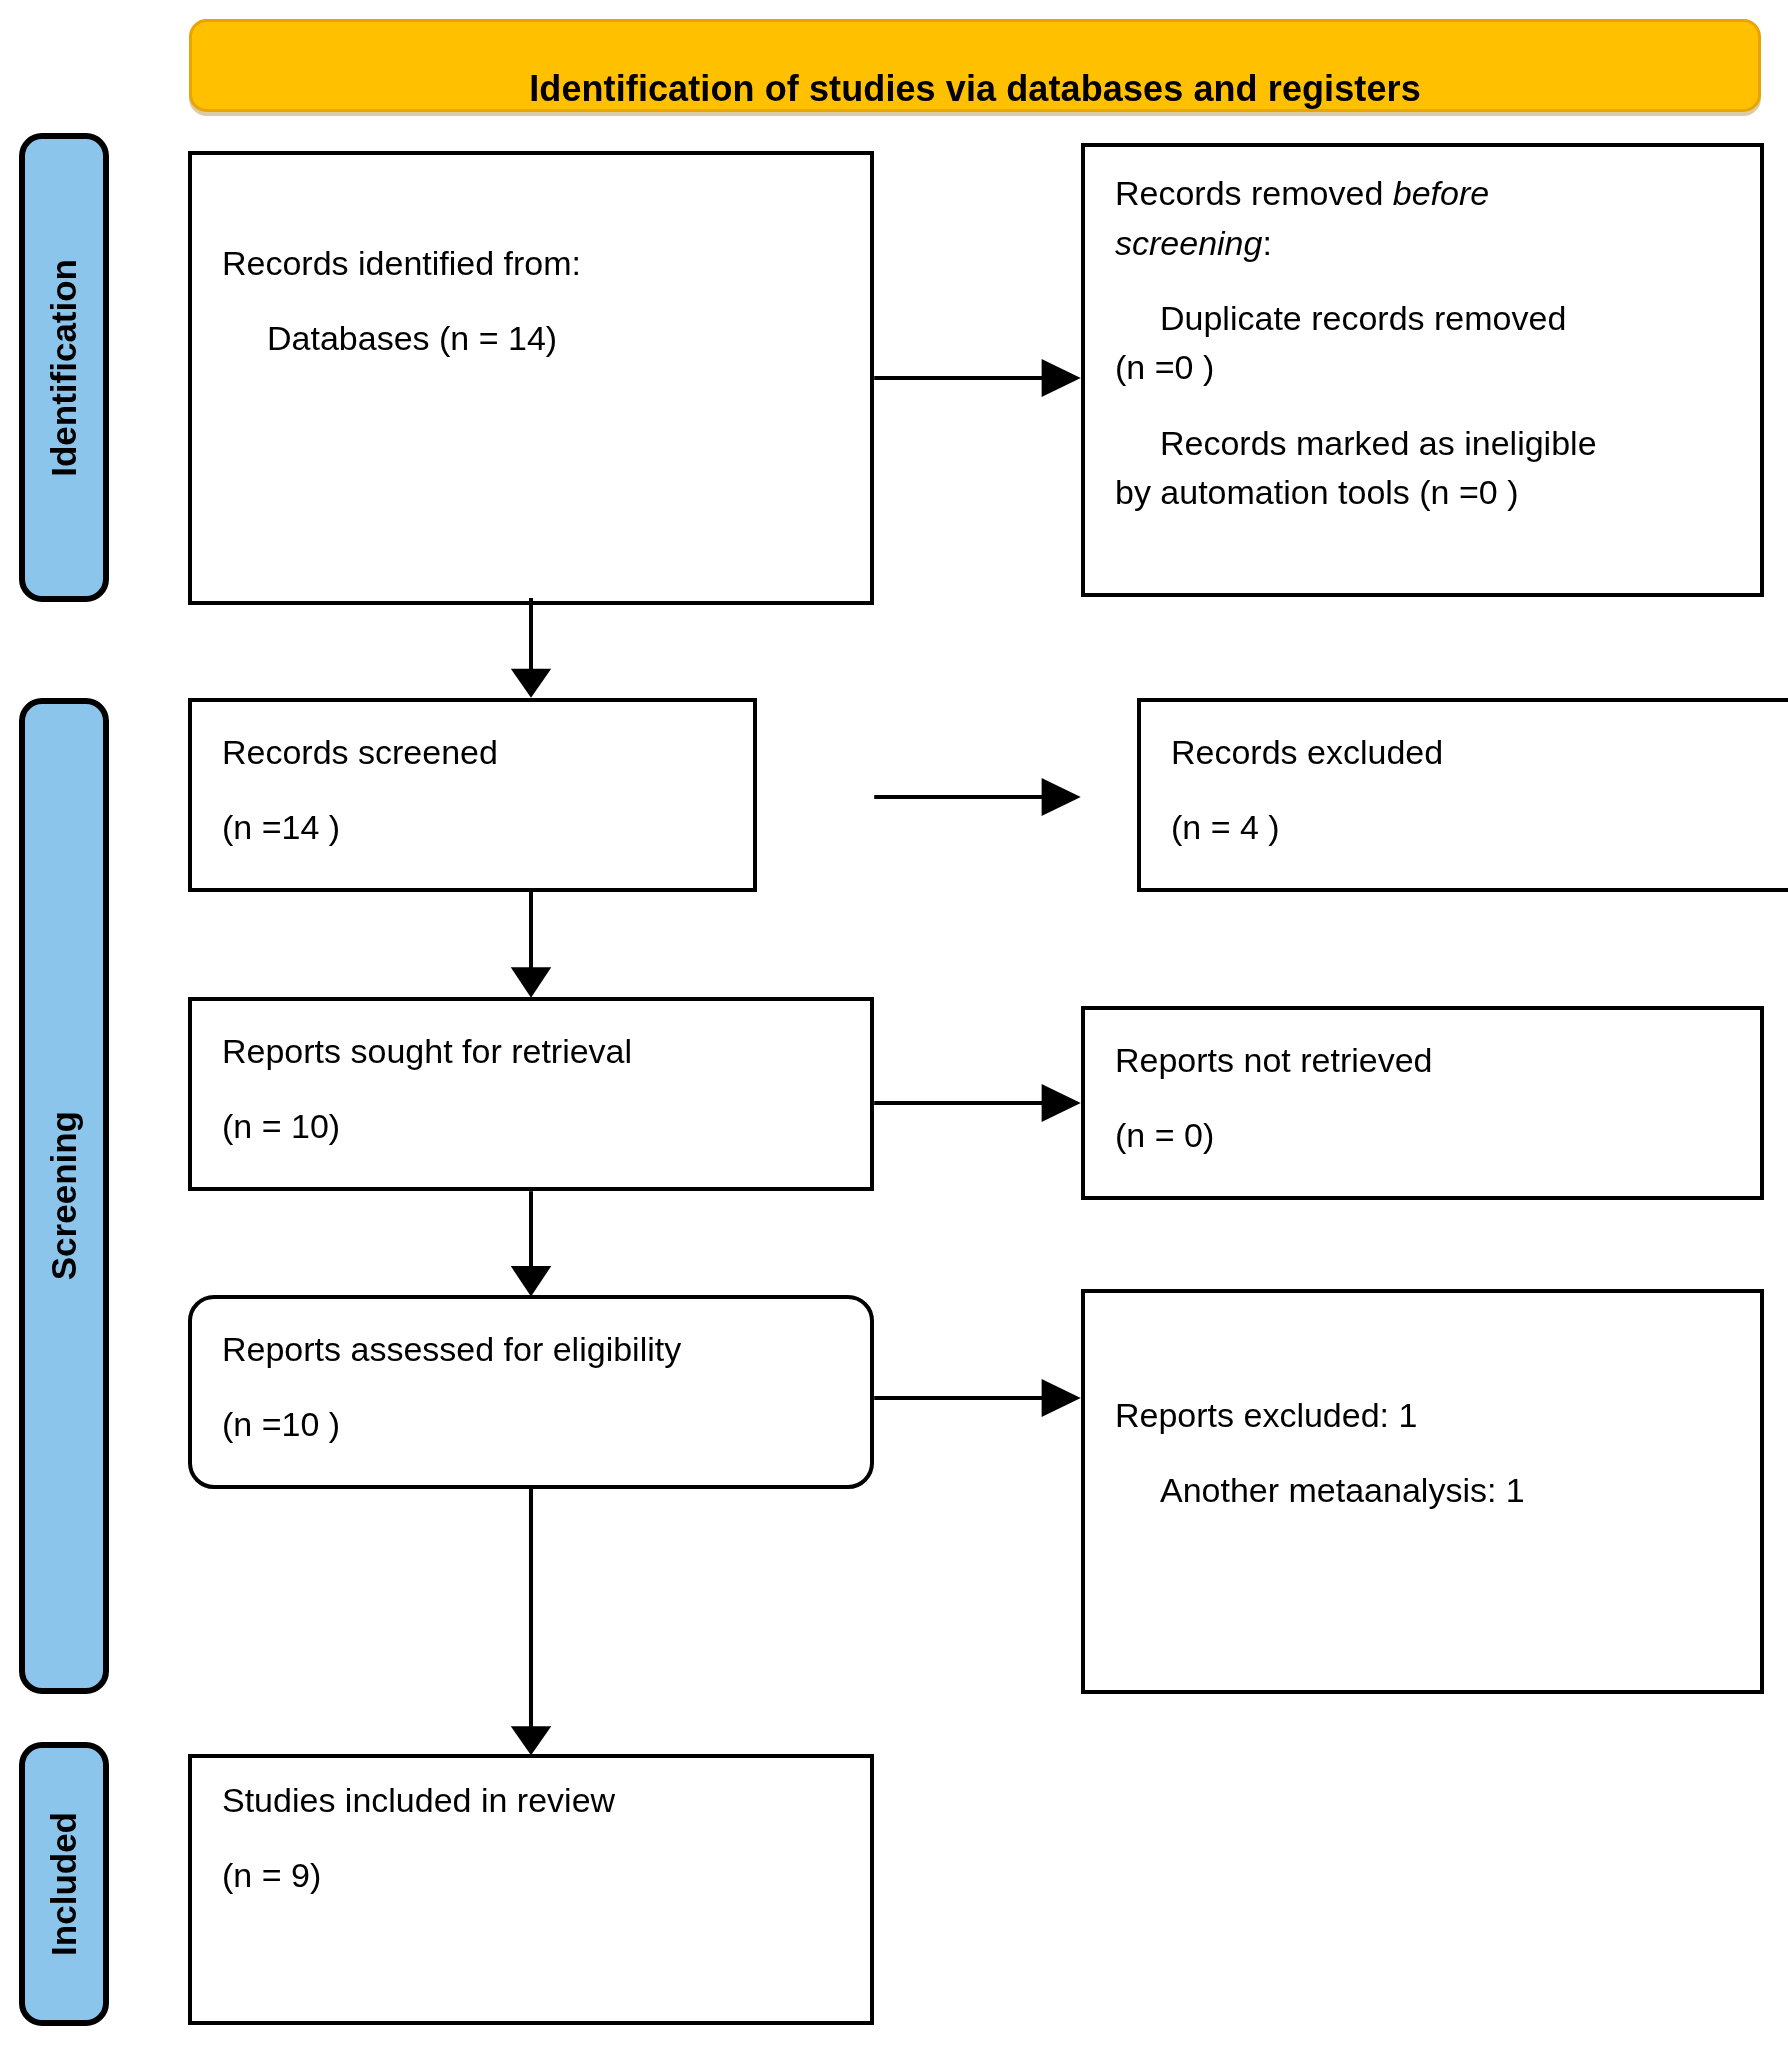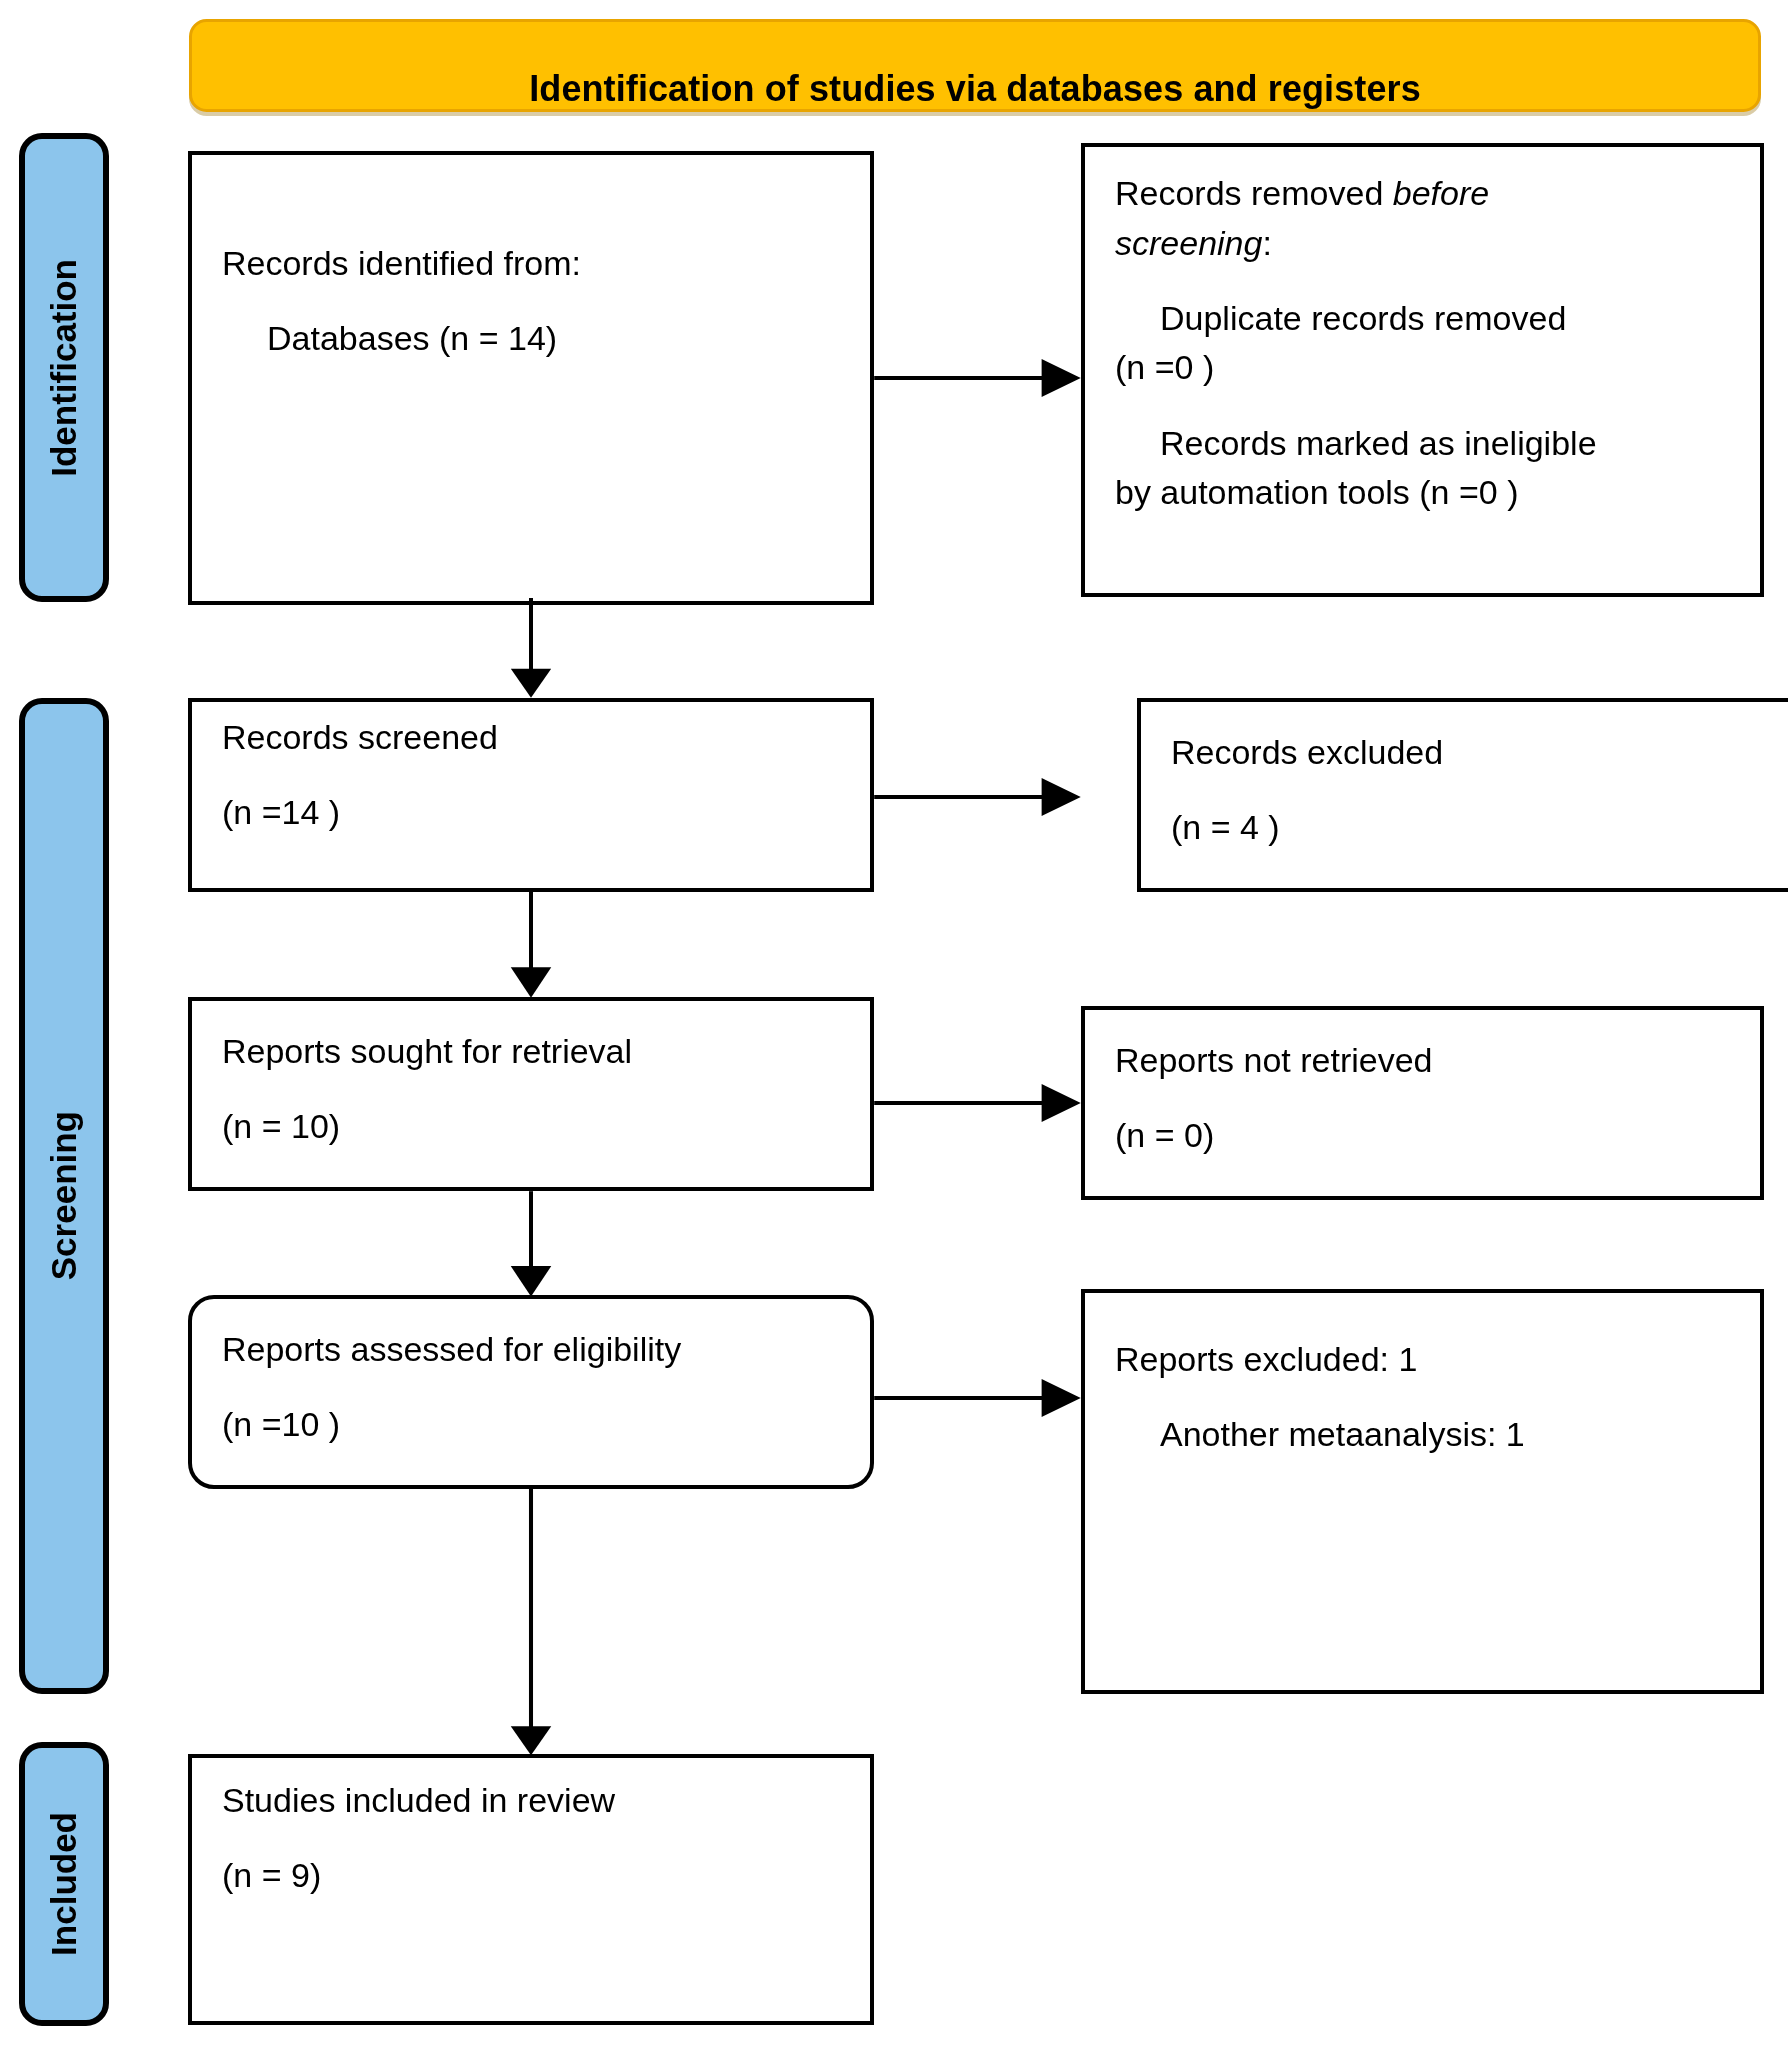--- a/index.html
+++ b/index.html
@@ -116,21 +116,21 @@
     <div class="flow-line tight"><span>Records removed </span><span class="italic">before</span></div>
     <div class="flow-line"><span class="italic">screening</span><span>:</span></div>
 
     <div class="flow-line indent tight">Duplicate records removed</div>
     <div class="flow-line">(n =0 )</div>
 
     <div class="flow-line indent tight">Records marked as ineligible</div>
     <div class="flow-line">by automation tools (n =0 )</div>
   </div>
 
-  <div class="flow-box" style="left:188px; top:698px; width:686px; height:194px; padding-top:13px;">
+  <div class="flow-box" style="left:188px; top:698px; width:569px; height:194px; padding-top:28px;">
     <div class="flow-line">Records screened</div>
     <div class="flow-line">(n =14 )</div>
   </div>
 
   <div class="flow-box" style="left:1137px; top:698px; width:683px; height:194px; padding-top:28px;">
     <div class="flow-line">Records excluded</div>
     <div class="flow-line">(n = 4 )</div>
   </div>
 
   <div class="flow-box" style="left:188px; top:997px; width:686px; height:194px; padding-top:28px;">
@@ -141,21 +141,21 @@
   <div class="flow-box" style="left:1081px; top:1006px; width:683px; height:194px; padding-top:28px;">
     <div class="flow-line">Reports not retrieved</div>
     <div class="flow-line">(n = 0)</div>
   </div>
 
   <div class="flow-box" style="left:188px; top:1295px; width:686px; height:194px; padding-top:28px;border-radius:26px;">
     <div class="flow-line">Reports assessed for eligibility</div>
     <div class="flow-line">(n =10 )</div>
   </div>
 
-  <div class="flow-box" style="left:1081px; top:1289px; width:683px; height:405px; padding-top:44px;">
+  <div class="flow-box" style="left:1081px; top:1289px; width:683px; height:405px; padding-top:100px;">
     <div class="flow-line">Reports excluded: 1</div>
     <div class="flow-line indent">Another metaanalysis: 1</div>
   </div>
 
   <div class="flow-box" style="left:188px; top:1754px; width:686px; height:271px; padding-top:20px;">
     <div class="flow-line">Studies included in review</div>
     <div class="flow-line">(n = 9)</div>
   </div>
 
   <div class="conn" style="left:874px; top:351px; width:211px; height:54px;">

